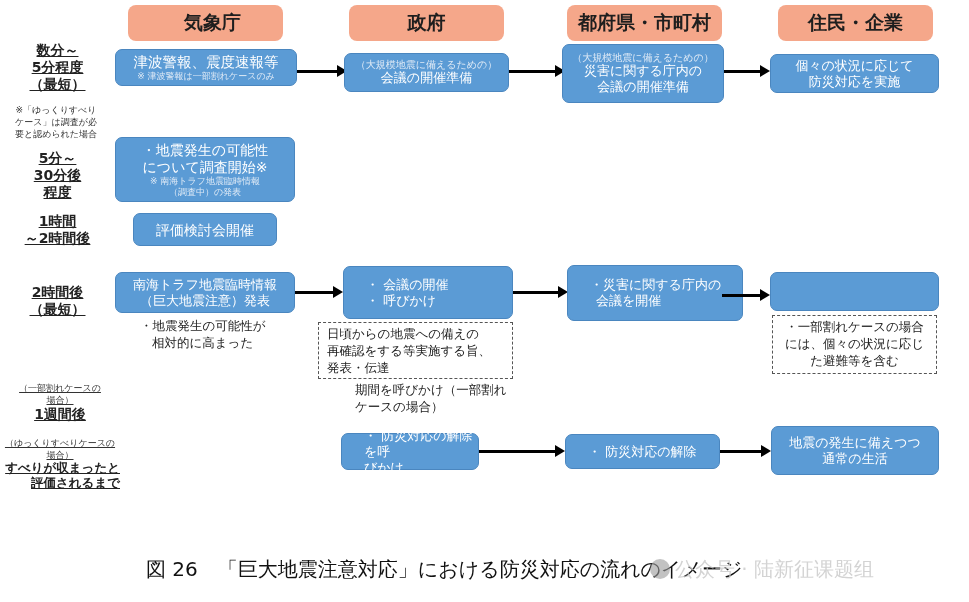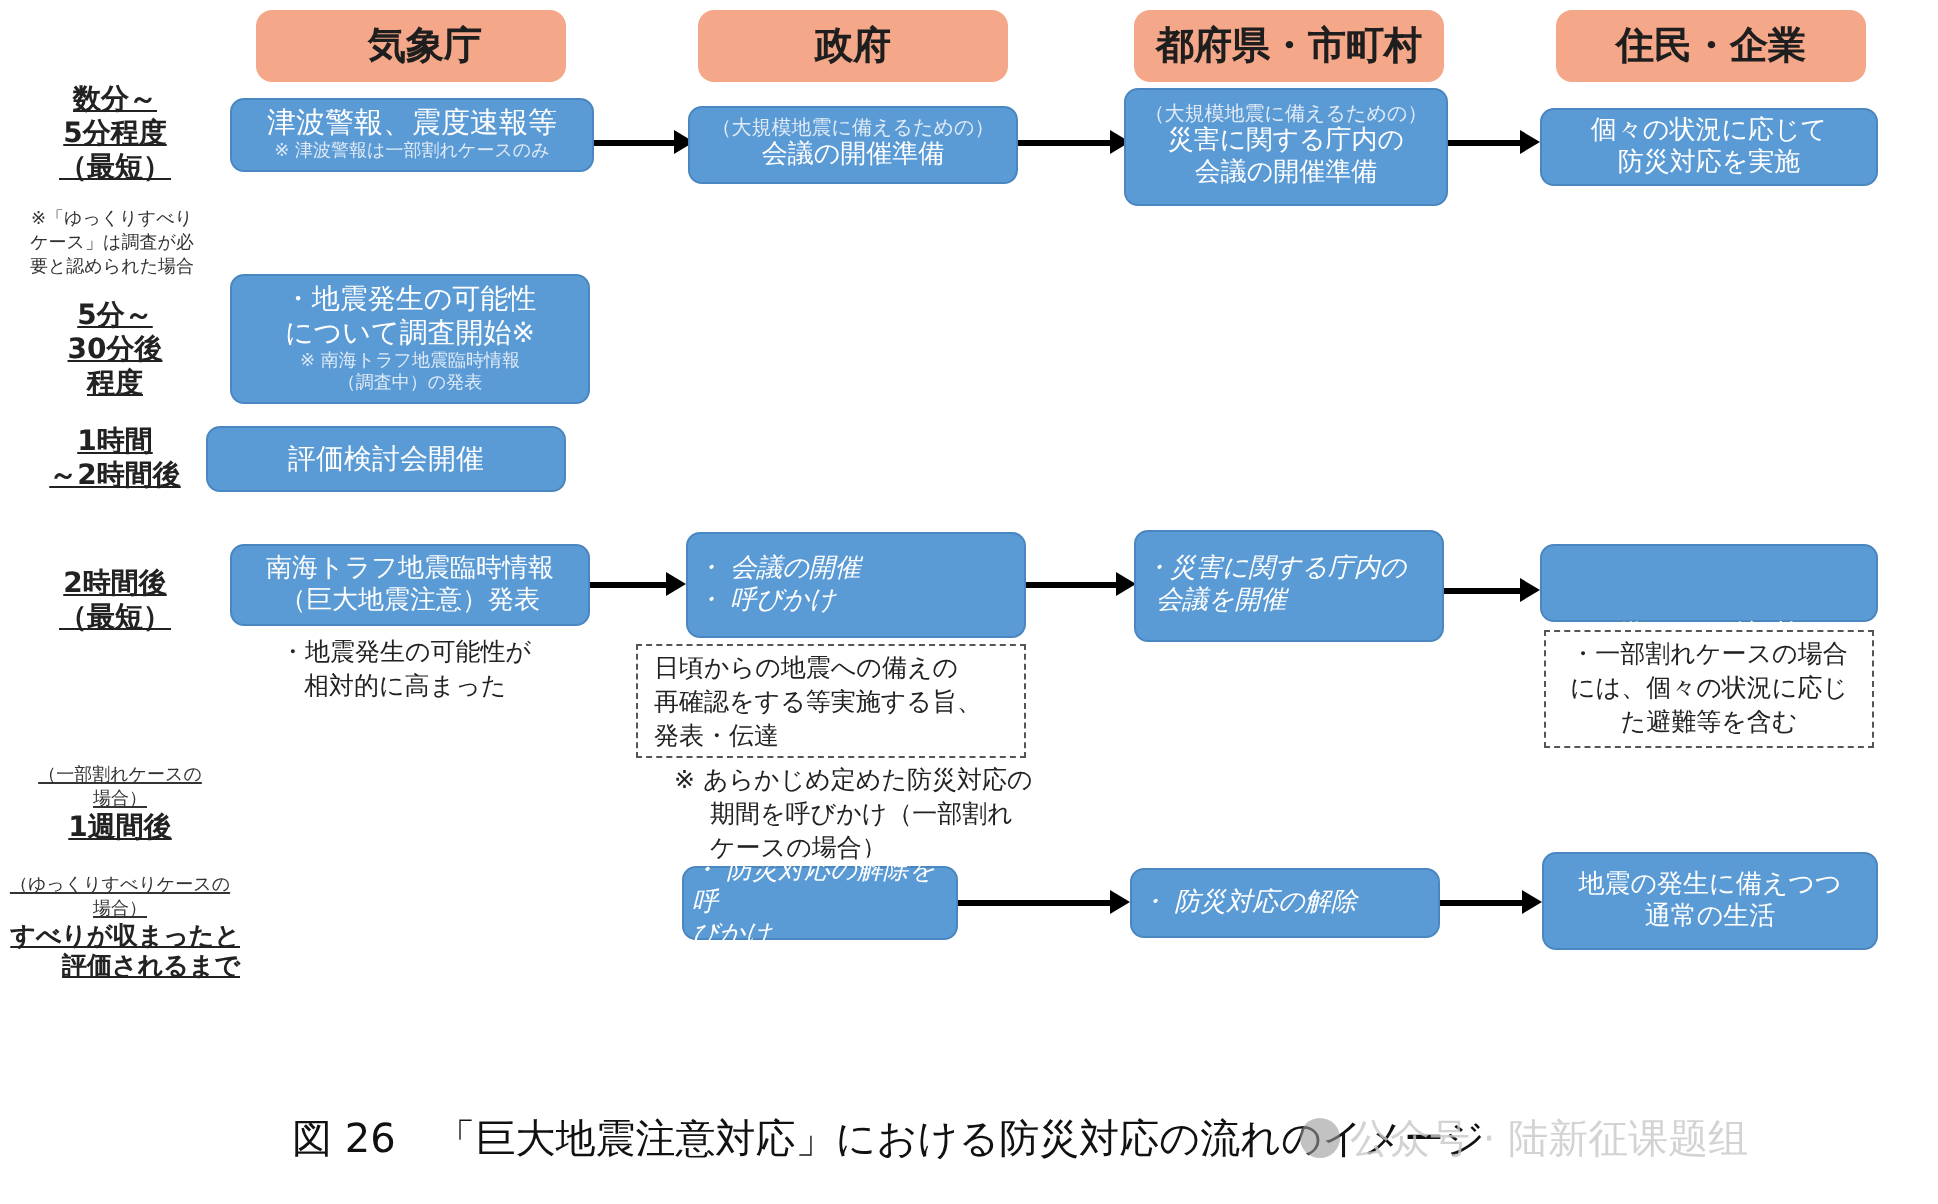--- a/index.html
+++ b/index.html
@@ -4,21 +4,21 @@
 <style>
   html, body { margin:0; padding:0; background:#ffffff; }
   body { width:969px; height:602px; position:relative; overflow:hidden;
          font-family:"DejaVu Sans", "Liberation Sans", sans-serif; color:#1a1a1a; }
   .abs { position:absolute; box-sizing:border-box; }
   .hdr { background:#f5a78a; border-radius:8px; display:flex; align-items:center; justify-content:center;
          font-weight:bold; font-size:19px; color:#1e1e1e; }
   .box { background:#5b9bd5; border:1.5px solid #4a86bf; border-radius:7px; color:#ffffff;
          display:flex; flex-direction:column; align-items:center; justify-content:center; text-align:center;
          font-size:13px; line-height:16px; }
-  .box.left { align-items:flex-start; text-align:left; padding-left:4px;font-style:italic; }
+  .box.left { align-items:flex-start; text-align:left; padding-left:22px; }
   .box .small { font-size:9px; line-height:11px; color:#dfeaf6; }
   .box .big { font-size:15px; line-height:18px; font-weight:bold; }
   .time { text-align:center; font-weight:bold; font-size:14px; line-height:17px; color:#222; }
   .time span { display:block; }
   .u { text-decoration:underline; }
   .note { font-size:9px; line-height:12px; color:#333; text-align:center; }
   .dash { border:1.6px dashed #555; background:#fff; font-size:12.5px; line-height:17px; color:#222; }
   .plain { font-size:12.5px; line-height:17px; color:#222; }
   .arrow { height:3px; background:#000; }
   .arrow::after { content:""; position:absolute; right:-8px; top:-5px; border-left:10px solid #000;
@@ -95,21 +95,21 @@
   <div>防災対応を実施</div>
 </div>
 
 <div class="abs box" style="left:115px;top:137px;width:180px;height:65px;">
   <div style="font-size:14px;line-height:17px;">・地震発生の可能性</div>
   <div style="font-size:14px;line-height:17px;">について調査開始※</div>
   <div class="small">※ 南海トラフ地震臨時情報</div>
   <div class="small">（調査中）の発表</div>
 </div>
 
-<div class="abs box" style="left:103px;top:213px;width:180px;height:33px;">
+<div class="abs box" style="left:133px;top:213px;width:144px;height:33px;">
   <div style="font-size:14px;">評価検討会開催</div>
 </div>
 
 <div class="abs box" style="left:115px;top:272px;width:180px;height:41px;">
   <div>南海トラフ地震臨時情報</div>
   <div>（巨大地震注意）発表</div>
 </div>
 <div class="abs plain" style="left:140px;top:317px;width:160px;">
   <div>・地震発生の可能性が</div>
   <div style="padding-left:12px;">相対的に高まった</div>
@@ -118,26 +118,25 @@
 <div class="abs box left" style="left:343px;top:266px;width:170px;height:53px;">
   <div>・ 会議の開催</div>
   <div>・ 呼びかけ</div>
 </div>
 <div class="abs dash" style="left:318px;top:322px;width:195px;height:57px;padding:2px 8px;">
   <div>日頃からの地震への備えの</div>
   <div>再確認をする等実施する旨、</div>
   <div>発表・伝達</div>
 </div>
 <div class="abs plain" style="left:337px;top:381px;width:210px;">
-  <div>※ あらかじめ定めた防災対応の</div>
   <div style="padding-left:18px;">期間を呼びかけ（一部割れ</div>
   <div style="padding-left:18px;">ケースの場合）</div>
 </div>
 <div class="abs arrow" style="left:513px;top:291px;width:47px;"></div>
-<div class="abs box left" style="left:567px;top:265px;width:155px;height:56px;">
+<div class="abs box left" style="left:567px;top:265px;width:176px;height:56px;">
   <div>・災害に関する庁内の</div>
   <div style="padding-left:6px;">会議を開催</div>
 </div>
 <div class="abs arrow" style="left:722px;top:294px;width:40px;"></div>
 <div class="abs box" style="left:770px;top:272px;width:169px;height:39px;gap:37px;">
   <div>日頃からの地震への</div>
   <div>備えの再確認等</div>
 </div>
 <div class="abs dash" style="left:772px;top:315px;width:165px;height:59px;padding:2px 4px;text-align:center;">
   <div>・一部割れケースの場合</div>

